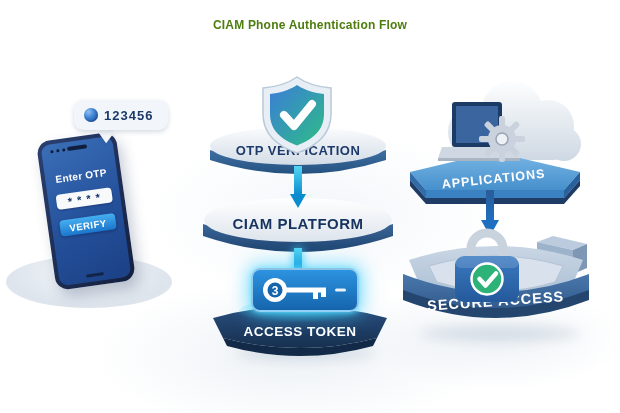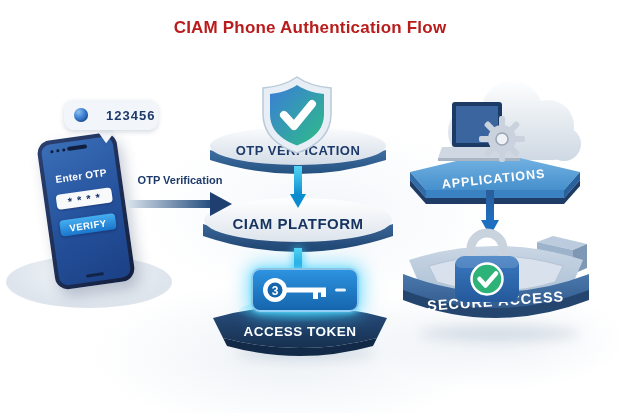--- a/index.html
+++ b/index.html
@@ -5,26 +5,26 @@
   html,body{margin:0;padding:0;background:#ffffff;}
   .stage{position:relative;width:620px;height:413px;overflow:hidden;background:#ffffff;
          font-family:"Liberation Sans",sans-serif;}
   .stage::before{content:"";position:absolute;inset:0;
     background:
       radial-gradient(46% 26% at 47% 86%, rgba(222,230,238,.55) 0%, rgba(255,255,255,0) 70%),
       radial-gradient(30% 18% at 80% 82%, rgba(222,230,238,.5) 0%, rgba(255,255,255,0) 70%),
       radial-gradient(40% 30% at 52% 52%, rgba(228,236,244,.45) 0%, rgba(255,255,255,0) 72%);
     pointer-events:none;}
   .title{position:absolute;top:18px;left:0;right:0;text-align:center;
-         font-size:17px;font-weight:bold;color:#b91c1c;letter-spacing:.2px;z-index:6;}
-
-  
-  .bubble{position:absolute;left:64px;top:100px;width:94px;height:30px;background:#f2f5f9;
+         font-size:12px;font-weight:bold;color:#4d7c0f;letter-spacing:.2px;z-index:6;}
+
+  
+  .bubble{position:absolute;left:74px;top:100px;width:94px;height:30px;background:#f2f5f9;
           border-radius:9px;box-shadow:0 2px 5px rgba(30,50,90,.18);display:flex;align-items:center;
-          gap:18px;padding-left:10px;box-sizing:border-box;z-index:5;}
+          gap:6px;padding-left:10px;box-sizing:border-box;z-index:5;}
   .bubble-tail{position:absolute;left:100px;top:126px;width:13px;height:13px;background:#f2f5f9;
           transform:rotate(55deg) skew(18deg);box-shadow:2px 2px 3px rgba(30,50,90,.08);z-index:4;}
   .sphere-icon{width:14px;height:14px;border-radius:50%;
           background:radial-gradient(circle at 32% 28%, #8ec0f2 0%, #3b7fd2 45%, #1a55a0 100%);
           box-shadow:inset -1px -1px 2px rgba(0,0,40,.3);}
   .bubble-code{font-size:13px;font-weight:bold;color:#1d3a6b;letter-spacing:1px;}
 
   
   .phone{position:absolute;left:46px;top:136px;width:80px;height:150px;
          background:linear-gradient(135deg,#2a4070,#141f3e);border-radius:13px;
@@ -87,33 +87,20 @@
           <i></i>
           <i></i>
         </div>
       <div class="enter-otp">Enter OTP</div>
       <div class="otp-box">* * * *</div>
       <div class="verify">VERIFY</div>
       <div class="home-bar"></div>
     </div>
   </div>
 
-  <div class="abs" style="left:128px;top:174px;width:104px;height:44px;z-index:4;">
-    <div class="arrow-label">OTP Verification</div>
-    <svg width="104" height="28" style="position:absolute;top:16px;left:0;">
-      <defs>
-          <linearGradient id="hg1" x1="0" y1="0" x2="1" y2="0">
-        <stop offset="0" stop-color="#d8e1ec"></stop>
-            <stop offset="1" stop-color="#27507f"></stop>
-          </linearGradient>
-        </defs>
-      <rect x="0" y="10" width="82" height="8" fill="url(#hg1)"></rect>
-      <polygon points="82,2 104,14 82,26" fill="#1e3f70"></polygon>
-    </svg>
-  </div>
 
   <svg class="abs" style="left:254px;top:75px;z-index:3;" width="86" height="80" viewBox="0 0 86 80">
     <defs>
         <linearGradient id="shg" x1="0" y1="0" x2="1" y2="1">
       <stop offset="0" stop-color="#3b7dd8"></stop>
           <stop offset="1" stop-color="#2ebd85"></stop>
         </linearGradient>
       </defs>
     <path d="M43,2 C53,9 65,12 77,13 L77,39 C77,59 63,71 43,78 C23,71 9,59 9,39 L9,13 C21,12 33,9 43,2 Z" fill="#e8eef5" stroke="#b9cad9" stroke-width="1.5"></path>
     <path d="M43,10 C51,15.5 61,18 70,19 L70,39 C70,55 59,64.5 43,70.5 C27,64.5 16,55 16,39 L16,19 C25,18 35,15.5 43,10 Z" fill="url(#shg)"></path>

